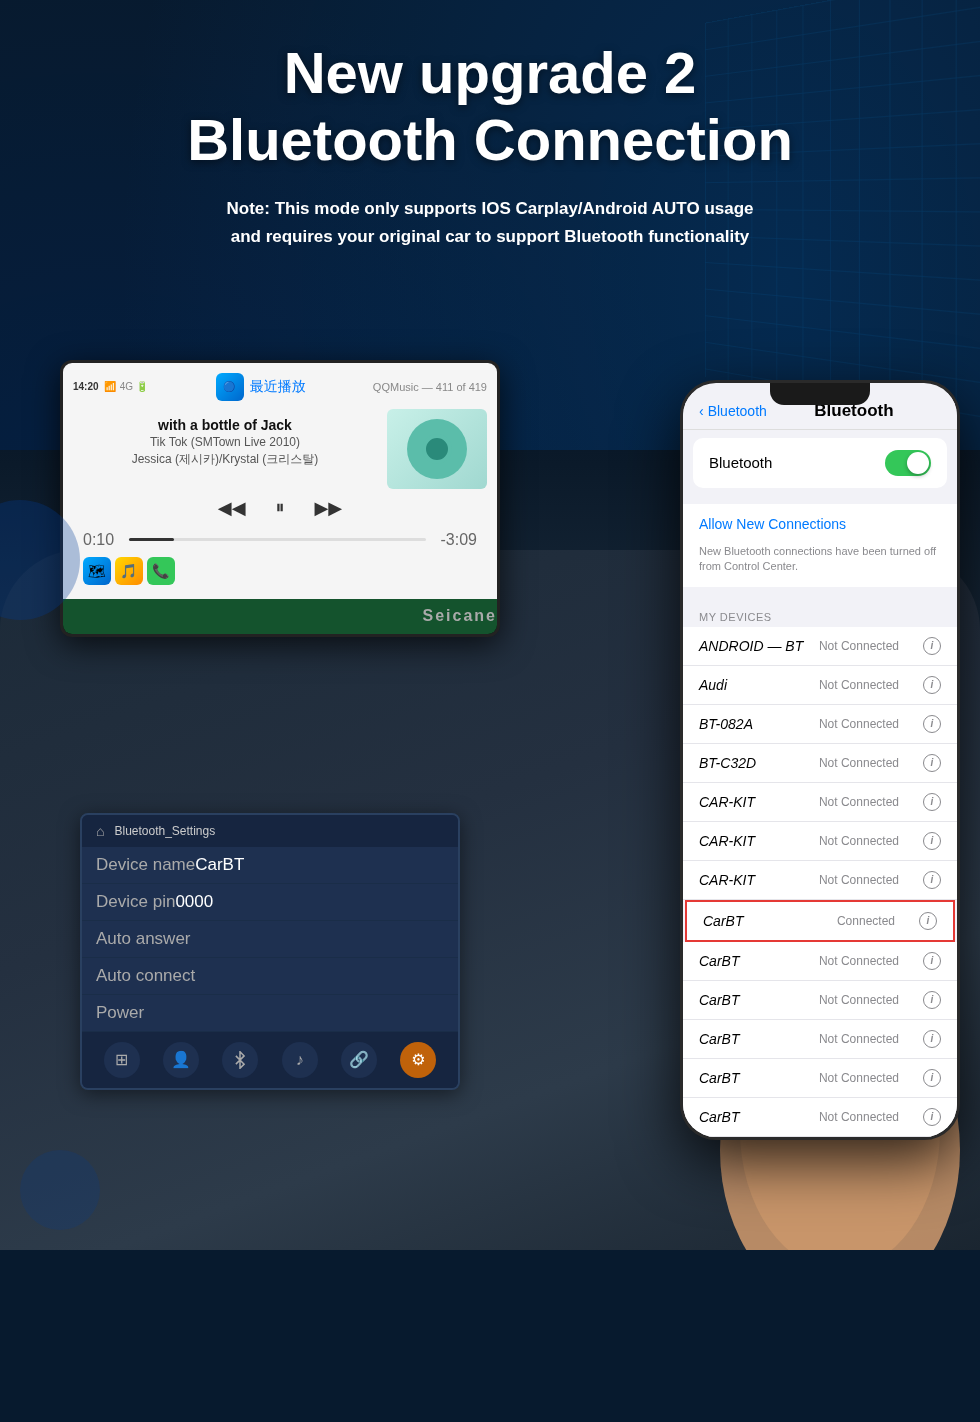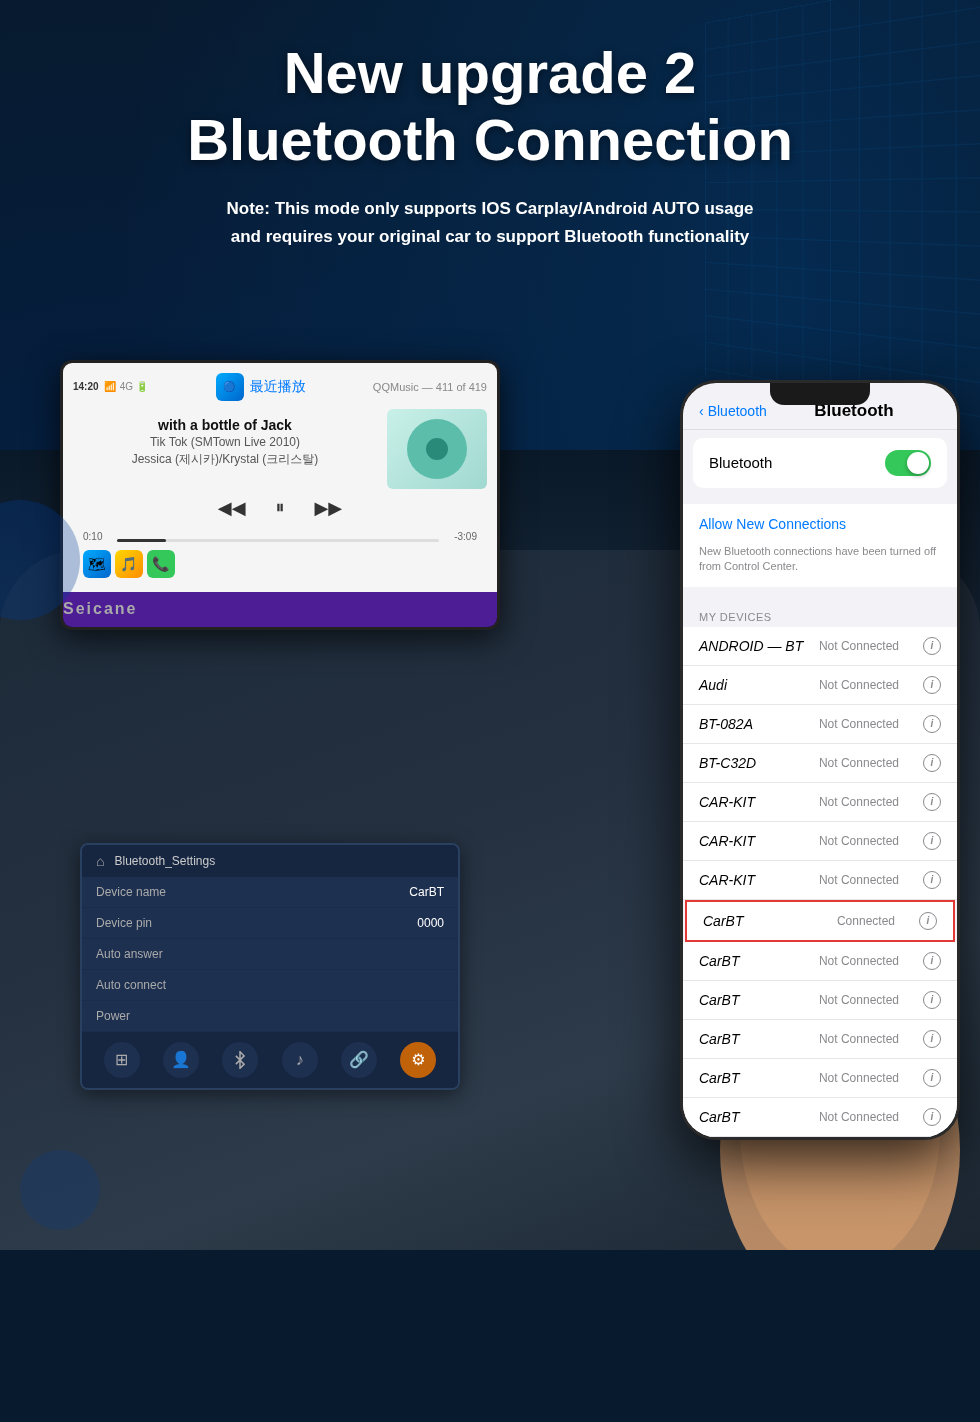--- a/index.html
+++ b/index.html
@@ -143,45 +143,45 @@
       display: flex;
       justify-content: center;
       align-items: center;
       gap: 30px;
       padding: 8px 0;
       clear: both;
     }
     .hu-ctrl-btn { font-size: 18px; color: #333; cursor: pointer; }
     .hu-progress {
       display: flex;
-      align-items: flex-end;
+      align-items: center;
       gap: 15px;
       padding: 4px 10px;
-      font-size: 10px;
+      font-size: 16px;
       color: #666;
     }
     .hu-progress-bar {
       flex: 1;
       height: 3px;
       background: #ddd;
       border-radius: 2px;
       position: relative;
     }
     .hu-progress-fill {
       width: 15%;
       height: 100%;
       background: #333;
       border-radius: 2px;
     }
     .head-unit-bottom {
-      background: #4c1d95;
+      background: #14532d;
       height: 35px;
       display: flex;
       align-items: center;
-      justify-content: flex-start;
+      justify-content: flex-end;
     }
     .hu-brand {
       color: #aaa;
       font-size: 16px;
       font-weight: bold;
       letter-spacing: 2px;
     }
     .hu-apps {
       display: flex;
       gap: 4px;
@@ -211,25 +211,25 @@
       padding: 8px 14px;
       display: flex;
       align-items: center;
       gap: 10px;
       font-size: 12px;
       color: #ccc;
     }
     .bu-home-icon { font-size: 14px; color: #aaa; }
     .bu-row {
       display: flex;
-      justify-content: space-between;
+      justify-content: flex-start;
       align-items: center;
       padding: 8px 14px;
       border-bottom: 1px solid #1a2d48;
-      font-size: 12px;
+      font-size: 17px;
     }
     .bu-label { color: #aaa; }
     .bu-value { color: #ffffff; }
     .bu-footer {
       background: #162540;
       display: flex;
       justify-content: space-around;
       padding: 10px;
     }
     .bu-footer-icon {

